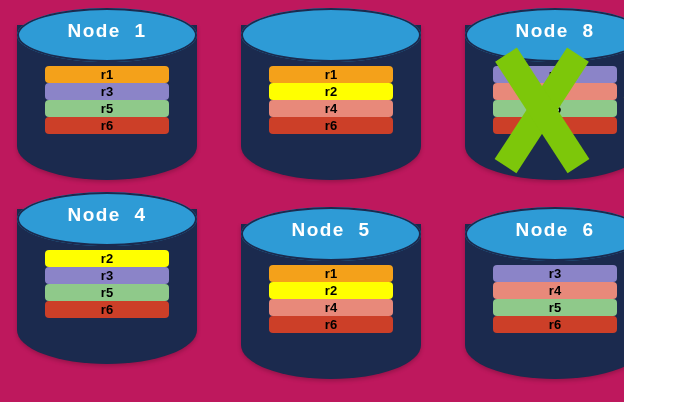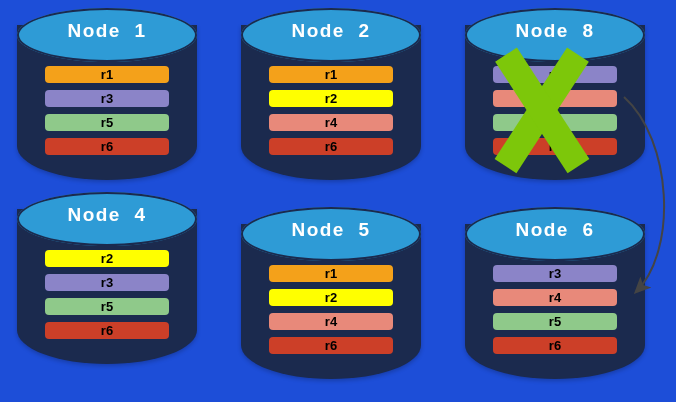--- a/index.html
+++ b/index.html
@@ -2,23 +2,23 @@
 <html><head>
 <meta charset="utf-8">
 <style>
   html, body {
     margin: 0;
     padding: 0;
     background: #ffffff;
   }
   #stage {
     position: relative;
-    width: 676px;
+    width: 624px;
     height: 402px;
-    background: #1d4ed8;
+    background: #be185d;
     overflow: hidden;
     font-family: "Liberation Sans", sans-serif;
   }
 
   
   .node {
     position: absolute;
     width: 180px;
     height: 178px;
   }
@@ -69,21 +69,20 @@
   
   .bars {
     position: absolute;
     left: 28px;
     top: 58px;
     width: 124px;
   }
   .bar {
     position: relative;
     height: 17px;
-    margin-bottom: 7px;
     border-radius: 4px;
     text-align: center;
     font-size: 13px;
     font-weight: bold;
     color: #000000;
     line-height: 17px;
   }
   .bar:last-child { margin-bottom: 0; }
 
   
@@ -121,21 +120,20 @@
           <div class="bar" style="background: rgb(244, 161, 26);">r1</div>
           <div class="bar" style="background: rgb(139, 132, 200);">r3</div>
           <div class="bar" style="background: rgb(143, 201, 138);">r5</div>
           <div class="bar" style="background: rgb(204, 63, 40);">r6</div>
         </div>
       </div>
       <div class="node" style="left: 241px; top: 8px;">
         <div class="cyl-body"></div>
         <div class="cyl-top"></div>
         <div class="cyl-top-rim"></div>
-        <div class="node-title">Node  2</div>
         <div class="bars">
           <div class="bar" style="background: rgb(244, 161, 26);">r1</div>
           <div class="bar" style="background: rgb(255, 255, 0);">r2</div>
           <div class="bar" style="background: rgb(232, 137, 122);">r4</div>
           <div class="bar" style="background: rgb(204, 63, 40);">r6</div>
         </div>
       </div>
       <div class="node" style="left: 465px; top: 8px;">
         <div class="cyl-body"></div>
         <div class="cyl-top"></div>

